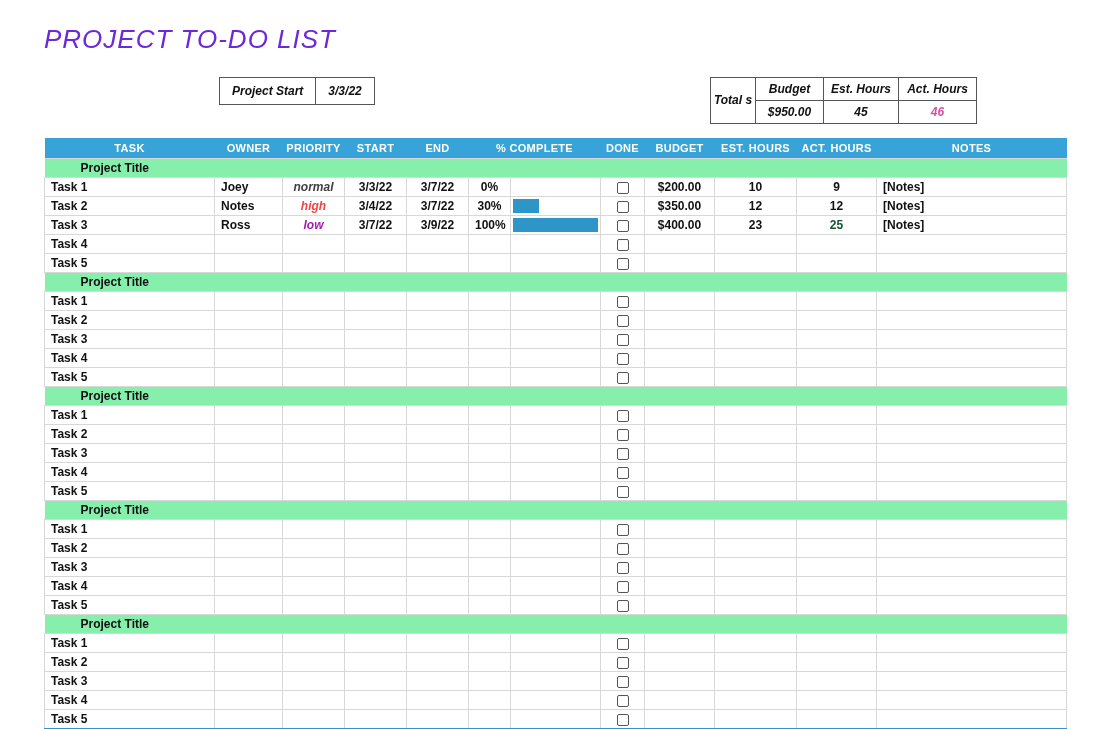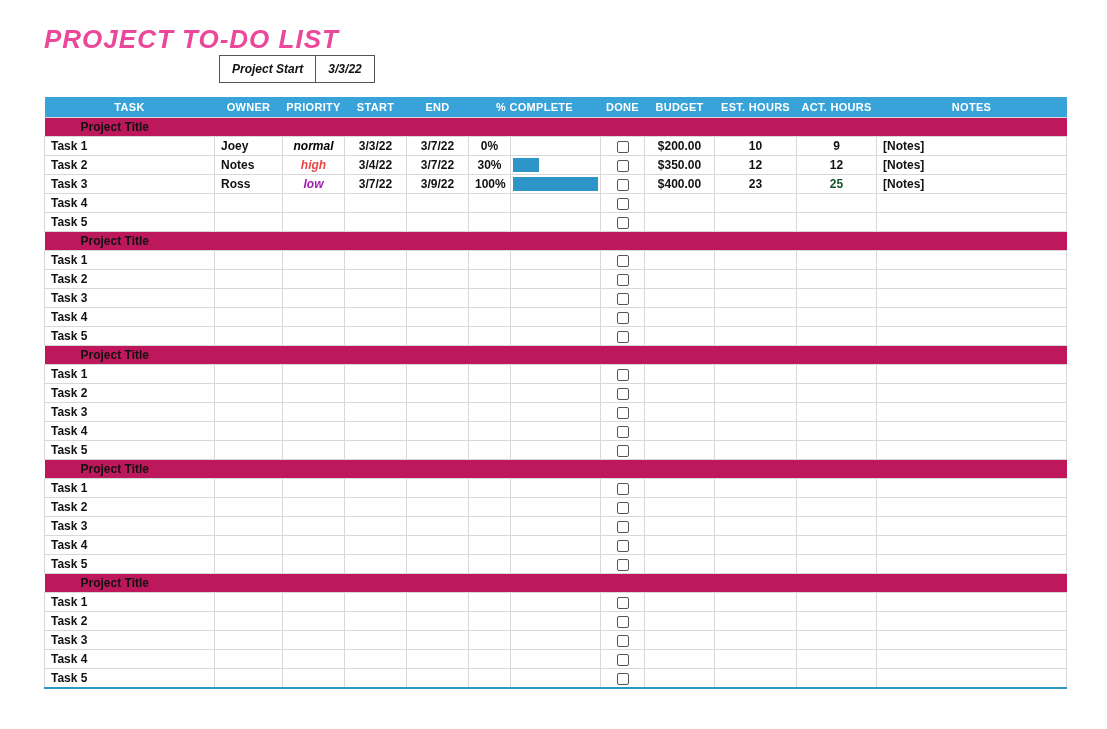--- a/index.html
+++ b/index.html
@@ -6,27 +6,27 @@
   html, body { margin: 0; padding: 0; }
   body {
     font-family: "Comic Sans MS", "Comic Sans", "Chalkboard SE", cursive, sans-serif;
     font-size: 12px;
     background: #fff;
     color: #111;
     padding: 24px 40px 30px 44px;
     width: 1107px;
   }
   .title {
-    font-weight: 700;
+    font-weight: 400;
     font-style: italic;
-    color: #ec4899;
+    color: #6d28d9;
     font-size: 26px;
     letter-spacing: 1px;
     text-transform: uppercase;
-    margin-bottom: 0;
+    margin-bottom: 22px;
   }
 
   .top-row {
     display: flex;
     align-items: flex-start;
     margin-bottom: 14px;
     font-style: italic;
   }
   .start-box {
     margin-left: 175px;
@@ -98,28 +98,28 @@
   .col-end    { width: 62px; }
   .col-pct    { width: 42px; }
   .col-bar    { width: 90px; }
   .col-done   { width: 44px; }
   .col-budget { width: 70px; }
   .col-est    { width: 82px; }
   .col-act    { width: 80px; }
   .col-notes  { width: auto; }
 
   .section-row td {
-    background: #be185d;
+    background: #86efac;
     border-left: none;
     border-right: none;
   }
   .section-title { padding-left: 36px !important; font-weight: 700; }
   .task-name { padding-left: 4px; font-weight: 700; }
   .center { text-align: center; }
-  .prio-normal { color: #000000; font-style: italic; }
+  .prio-normal { color: #404040; font-style: italic; }
   .prio-high   { color: #ef4444; font-style: italic; }
   .prio-low    { color: #a21caf; font-style: italic; }
   .bar-cell { padding: 2px 2px !important; }
   .bar-track { width: 100%; height: 14px; position: relative; }
   .bar-fill { position: absolute; left: 0; top: 0; bottom: 0; background: #2e95c9; }
   .done-cell { text-align: center; padding: 0 !important; }
   .chk {
     display: inline-block;
     width: 12px; height: 12px;
     border: 1px solid #555;
@@ -133,20 +133,29 @@
 <body>
 
 <div class="title">PROJECT TO-DO LIST</div>
 
 <div class="top-row">
   <div class="start-box">
     <div class="lbl">Project Start</div>
     <div class="val">3/3/22</div>
   </div>
   <div class="spacer"></div>
+  <div class="totals">
+    <div class="label-cell">Total s</div>
+    <div class="hdr">Budget</div>
+    <div class="hdr">Est. Hours</div>
+    <div class="hdr">Act. Hours</div>
+    <div>$950.00</div>
+    <div>45</div>
+    <div class="accent">46</div>
+  </div>
 </div>
 
 <table class="main">
   <colgroup>
     <col class="col-task">
       <col class="col-owner">
       <col class="col-prio">
     <col class="col-start">
       <col class="col-end">
       <col class="col-pct">

